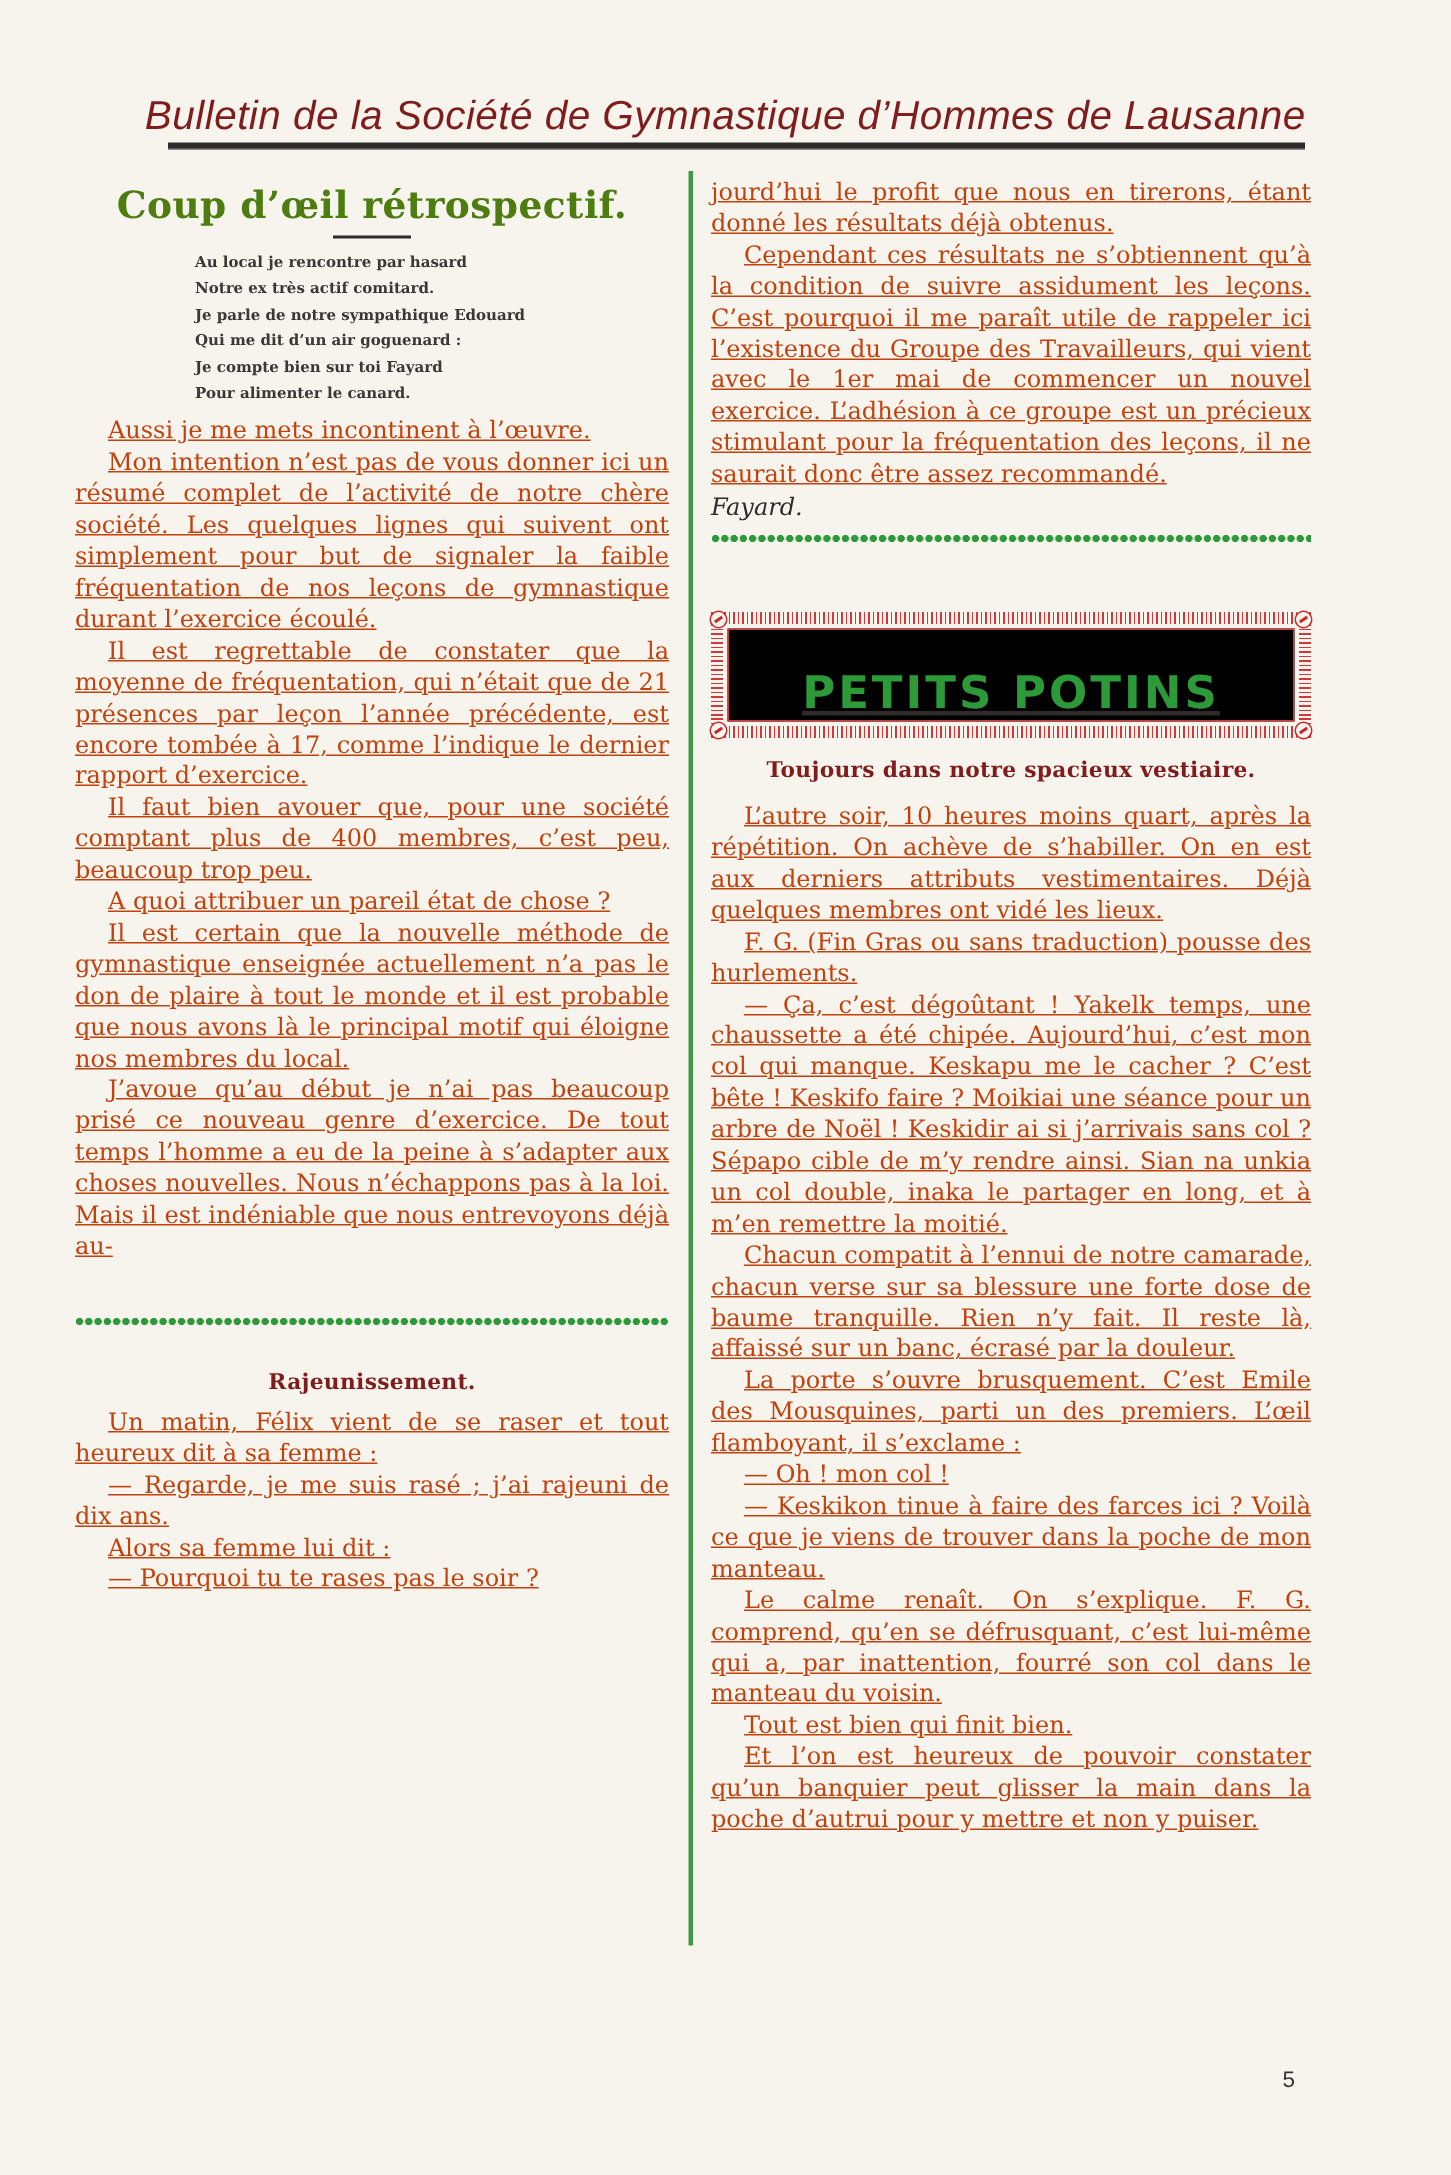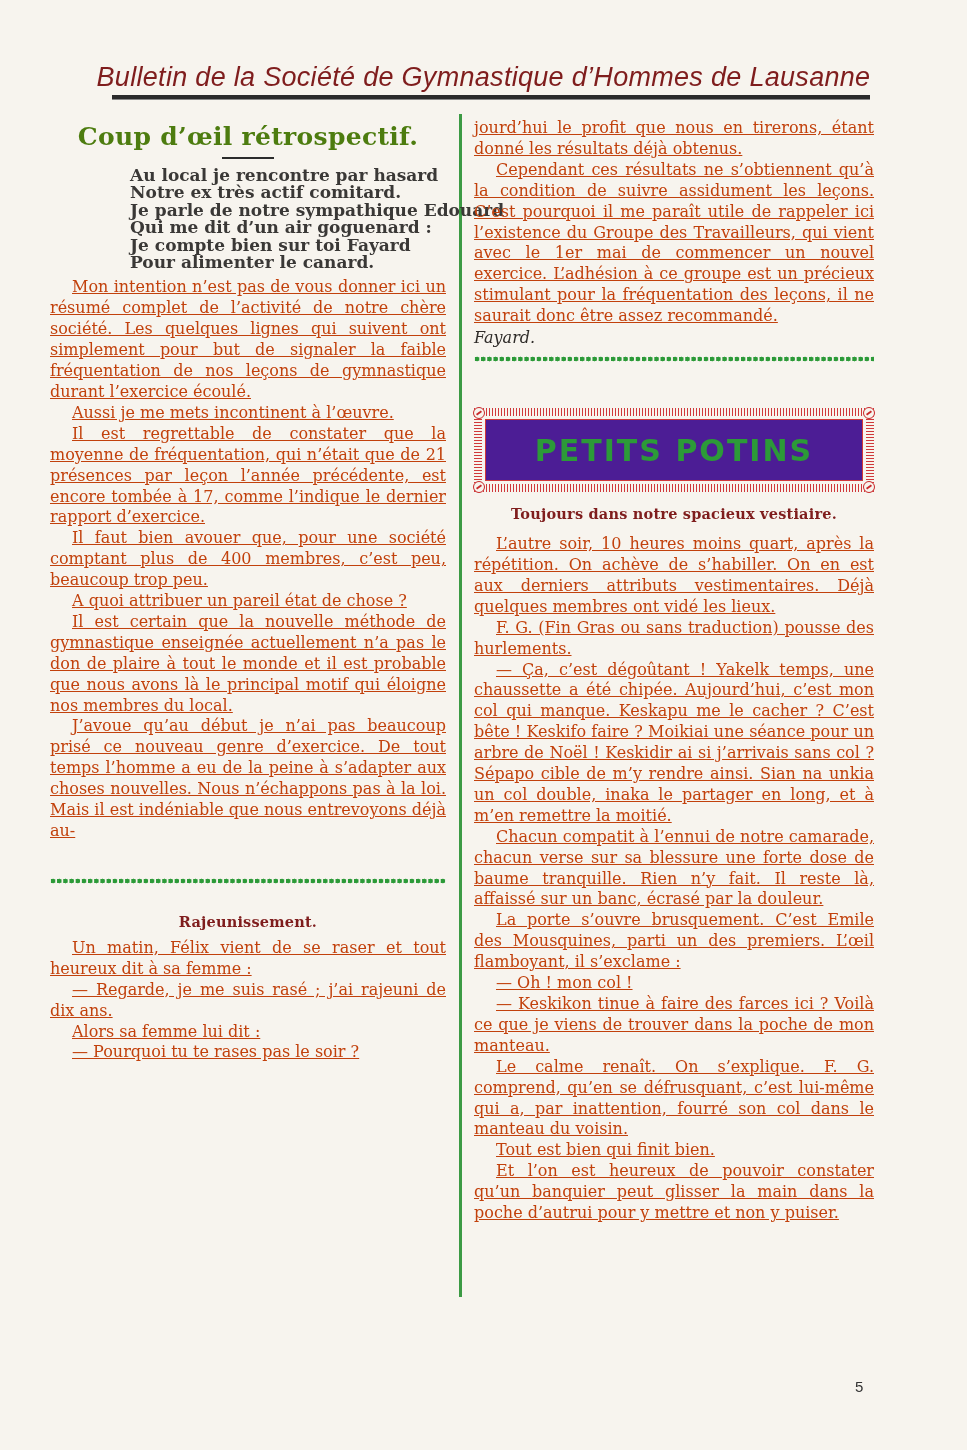--- a/index.html
+++ b/index.html
@@ -32,21 +32,21 @@
       position: absolute; left: 459px; top: 114px; width: 3px; height: 1183px;
       background: #3c9a44;
     }
     .article-title {
       text-align: center; color: #4d7c0f; font-weight: bold;
       font-size: 25px; margin: 4px 0 6px 0; letter-spacing: 0.3px;
     }
     .title-rule {
       width: 52px; height: 2px; background: #2b2b2b; margin: 0 auto 8px auto;
     }
-    .poem { margin-left: 80px; font-size: 17px; line-height: 17.4px; font-weight: bold; color: #3a3836; }
+    .poem { margin-left: 80px; font-size: 10px; line-height: 17.4px; font-weight: bold; color: #3a3836; }
     .poem div { white-space: nowrap; }
     .para {
       font-size: 16px; line-height: 20.9px; text-align: justify;
       margin: 0; text-indent: 22px; color: #c2410c; text-decoration: underline;
     }
     .para.noindent { text-indent: 0; }
     .signature { text-align: left; font-style: italic; font-size: 16px; line-height: 21px; padding-right: 8px; }
     .dots {
       height: 6px; margin: 0;
       background-image: radial-gradient(circle at 3px 3px, #2c9a38 2.3px, transparent 2.6px);
@@ -62,22 +62,22 @@
     .potins-frame .outer {
       position: absolute; left: 0; right: 0; top: 0; bottom: 0;
       background:
         repeating-linear-gradient(90deg, #d0383a 0 1px, transparent 1px 3px) top/100% 8px no-repeat,
         repeating-linear-gradient(90deg, #d0383a 0 1px, transparent 1px 3px) bottom/100% 8px no-repeat,
         repeating-linear-gradient(0deg, #d0383a 0 1px, transparent 1px 3px) left/8px 100% no-repeat,
         repeating-linear-gradient(0deg, #d0383a 0 1px, transparent 1px 3px) right/8px 100% no-repeat;
     }
     .potins-frame .inner {
       position: absolute; left: 11px; right: 11px; top: 11px; bottom: 11px;
-      border: 1.5px solid #d0383a; background: #4c1d95;
-      display: flex; align-items: center; justify-content: center;
+      border: 1.5px solid #d0383a; background: #000000;
+      display: flex; align-items: flex-end; justify-content: center; text-decoration: underline;
     }
     .corner {
       position: absolute; width: 12px; height: 12px; border: 1.5px solid #c8282a;
       border-radius: 50%; background: #f7f4ee; box-sizing: border-box;
     }
     .corner::after {
       content: ""; position: absolute; left: 2px; top: 4px; width: 6px; height: 2px;
       background: #c8282a; transform: rotate(-35deg);
     }
     .corner.tl { left: -1px; top: -1px; }
@@ -106,22 +106,22 @@
   <div class="title-rule"></div>
   <div class="poem">
     <div>Au local je rencontre par hasard</div>
     <div>Notre ex très actif comitard.</div>
     <div>Je parle de notre sympathique Edouard</div>
     <div>Qui me dit d’un air goguenard :</div>
     <div>Je compte bien sur toi Fayard</div>
     <div>Pour alimenter le canard.</div>
   </div>
   <div style="height:6px"></div>
+  <p class="para">Aussi je me mets incontinent à l’œuvre.</p>
   <p class="para">Mon intention n’est pas de vous donner ici un résumé complet de l’activité de notre chère société. Les quelques lignes qui suivent ont simplement pour but de signaler la faible fréquentation de nos leçons de gymnastique durant l’exercice écoulé.</p>
-  <p class="para">Aussi je me mets incontinent à l’œuvre.</p>
   <p class="para">Il est regrettable de constater que la moyenne de fréquentation, qui n’était que de 21 présences par leçon l’année précédente, est encore tombée à 17, comme l’indique le dernier rapport d’exercice.</p>
   <p class="para">Il faut bien avouer que, pour une société comptant plus de 400 membres, c’est peu, beaucoup trop peu.</p>
   <p class="para">A quoi attribuer un pareil état de chose ?</p>
   <p class="para">Il est certain que la nouvelle méthode de gymnastique enseignée actuellement n’a pas le don de plaire à tout le monde et il est probable que nous avons là le principal motif qui éloigne nos membres du local.</p>
   <p class="para">J’avoue qu’au début je n’ai pas beaucoup prisé ce nouveau genre d’exercice. De tout temps l’homme a eu de la peine à s’adapter aux choses nouvelles. Nous n’échappons pas à la loi. Mais il est indéniable que nous entrevoyons déjà au-</p>
 
   <div style="height:36px"></div>
   <div class="dots"></div>
   <div style="height:28px"></div>
 

